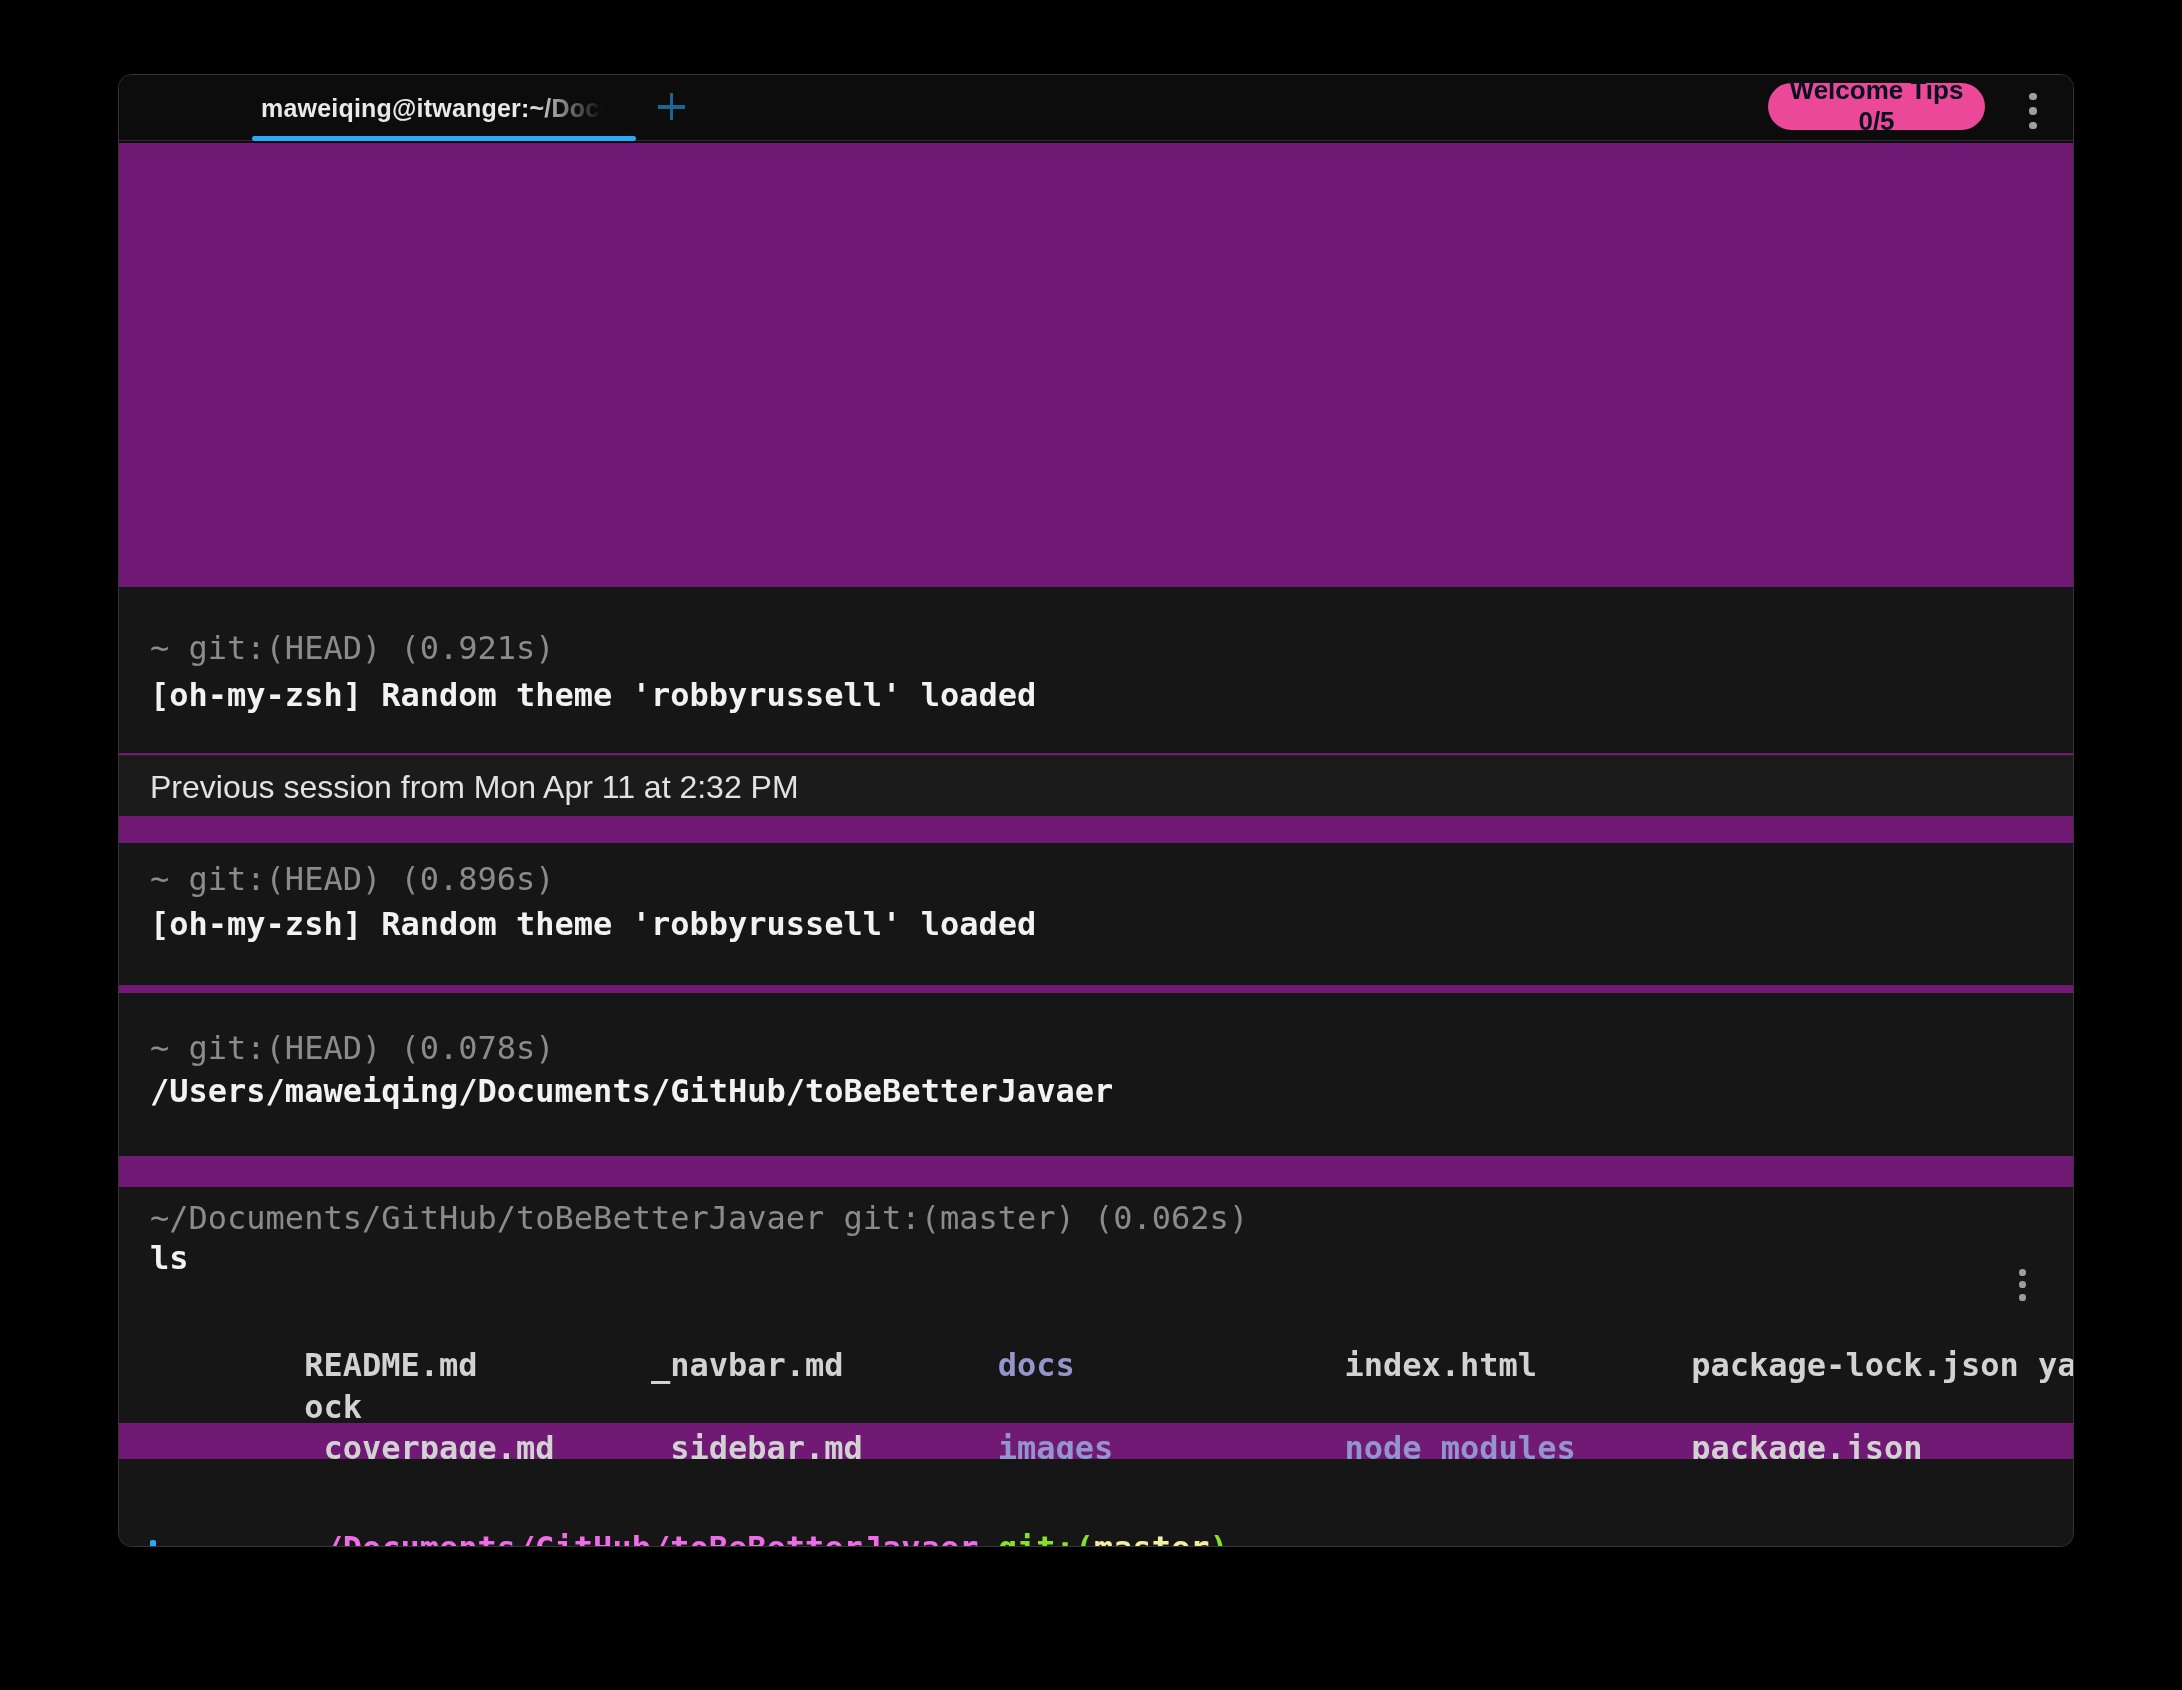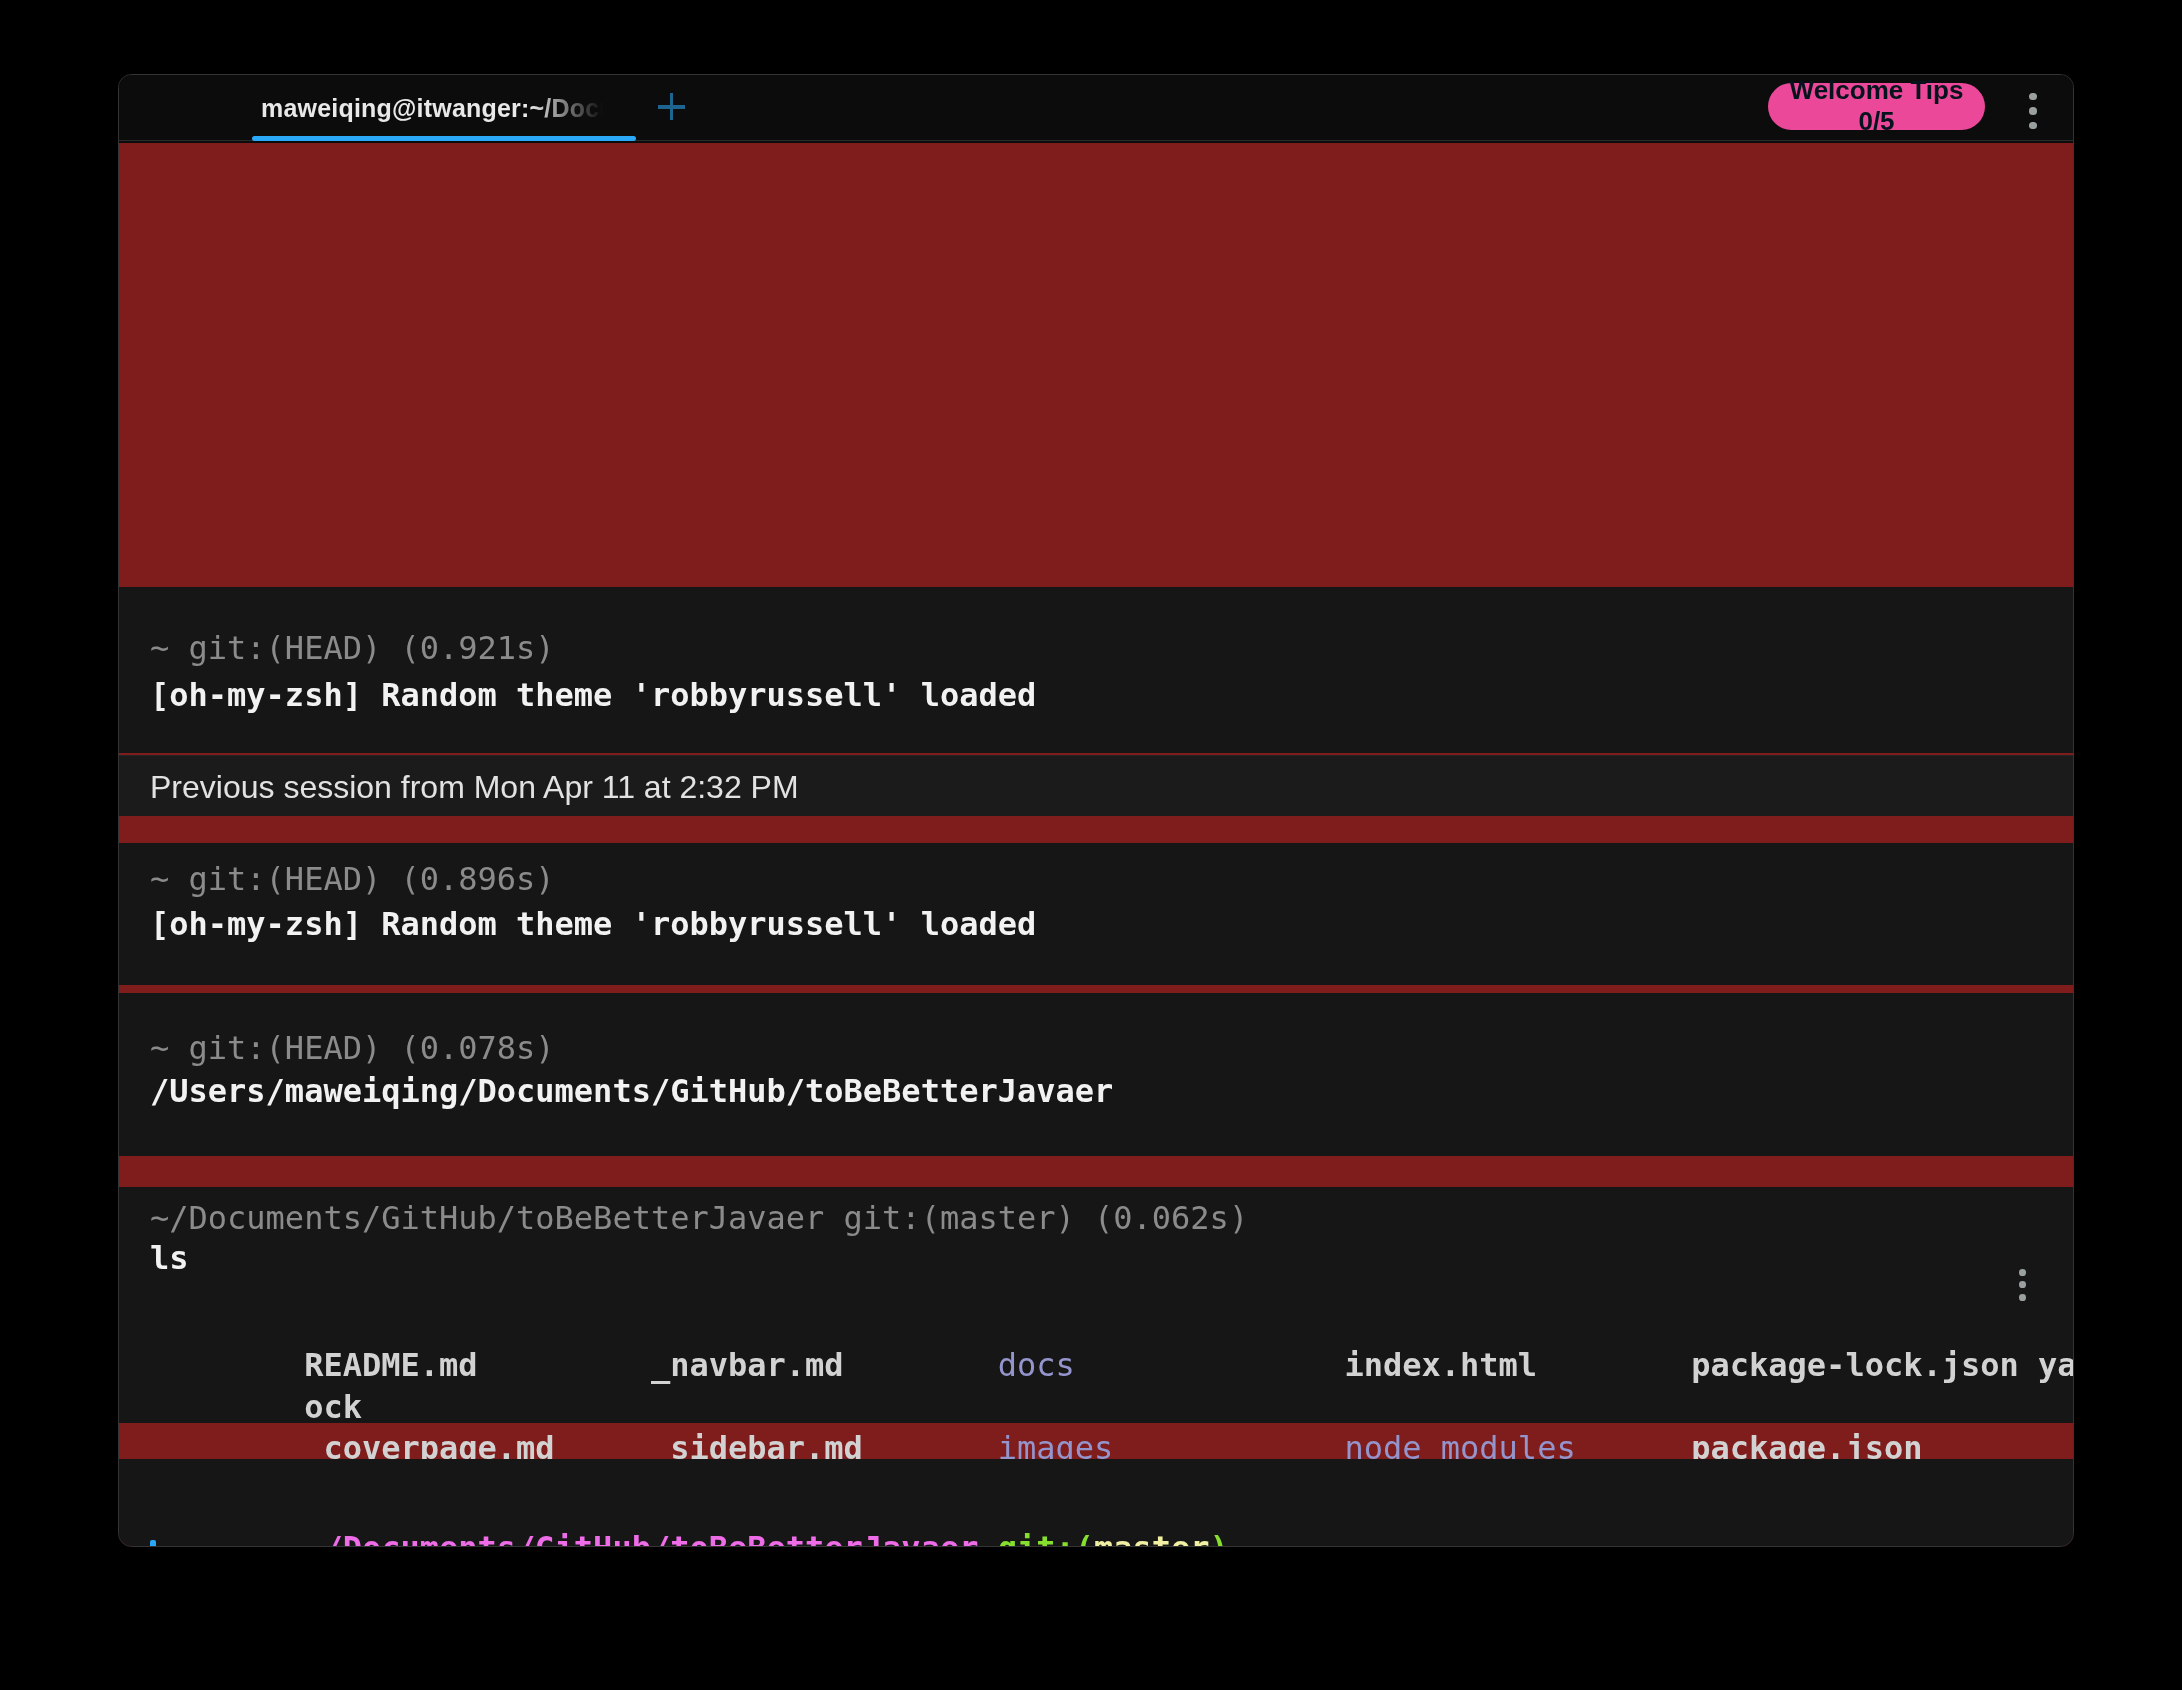--- a/index.html
+++ b/index.html
@@ -53,39 +53,39 @@
   .kebab { position: absolute; display: flex; flex-direction: column; align-items: center; }
   .kebab .dot { border-radius: 50%; background: #9aa0a0; }
   .kebab-titlebar { right: 35px; top: 14.4px; width: 9.6px; }
   .kebab-titlebar .dot { width: 7.7px; height: 7.7px; margin: 3.4px 0; }
   .kebab-block { left: 1899px; top: 79px; width: 9.6px; }
   .kebab-block .dot { width: 6.7px; height: 6.7px; margin: 2.9px 0; }
 
   
   .content {
     position: absolute; left: 0; top: 68px; width: 100%; height: calc(100% - 68px);
-    background: #7f1d1d;
+    background: #701a75;
   }
   .block { position: absolute; left: 0; width: 100%; background: #161616; }
   .b1 { top: 444px; height: 166px; }           
   .banner { top: 612px; height: 61px; background: #1b1b1b; border-top: 1.9px solid #242424; }
   .b2 { top: 700px; height: 142px; }
   .b3 { top: 850px; height: 163px; }
   .b4 { top: 1044px; height: 236px; }
   .b5 { top: 1316px; height: 162px; border-radius: 0 0 13.4px 13.4px; }
 
   .mono-line {
     position: absolute; left: 31px; height: 44px; line-height: 44px;
     font-family: "DejaVu Sans Mono", "Liberation Mono", monospace;
     font-size: 32px; white-space: pre;
   }
   .gray  { color: #8b8b8b; font-weight: 400; }
   .boldw { color: #f2f2f2; font-weight: 700; }
   .file  { color: #d2d2d2; font-weight: 700; }
-  .dir   { color: #9595cd; font-weight: 400; }
+  .dir   { color: #9595cd; font-weight: 700; }
   .pink  { color: #ee6ce7; font-weight: 700; }
   .green { color: #86df2f; font-weight: 700; }
   .yellow{ color: #f0efa2; font-weight: 700; }
 
   .banner-text {
     position: absolute; left: 31px; top: 11.5px; height: 38px; line-height: 38px;
     font-size: 32px; color: #e2e2e2; font-weight: 400;
   }
 
   .cursor {

